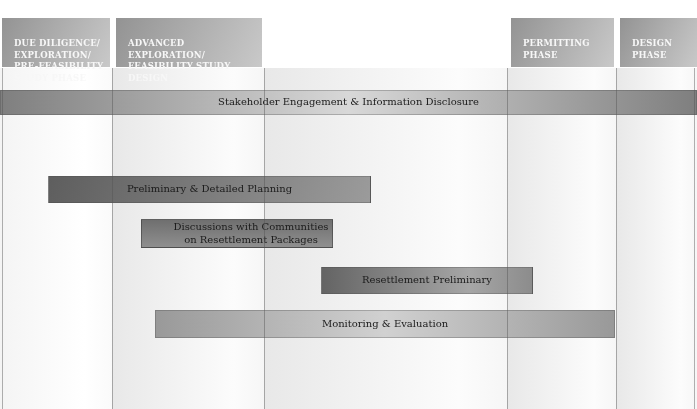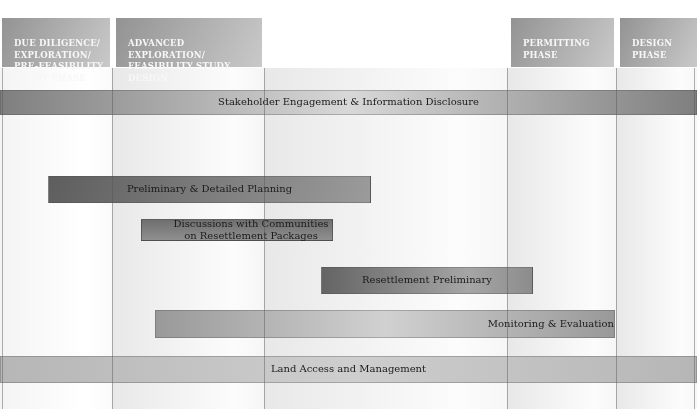--- a/index.html
+++ b/index.html
@@ -37,27 +37,27 @@
          text-align:center; font-size:10px; line-height:1.25;
          color:#1b1b1b; white-space:pre-line;
          border:1px solid rgba(70,70,70,0.30); }
   .bar-stakeholder { left:0;    top:90px;  width:697px; height:25px;
     background:linear-gradient(to right,#7f7f7f,#d8d8d8 50%,#7f7f7f); }
   .bar-env         { left:17px;  top:129px; width:255px; height:29px;
     background:linear-gradient(to bottom,#e7e7e7,#d9d9d9);
     border-color:rgba(120,120,120,0.25); }
   .bar-prelim      { left:10px;  top:176px; width:323px; height:27px;
     background:linear-gradient(110deg,#5e5e5e,#9b9b9b);margin-left:38px; }
-  .bar-disc        { left:141px; top:219px; width:192px; height:22px;
+  .bar-disc        { left:141px; top:219px; width:192px; height:29px;
     background:linear-gradient(to bottom,#6f6f6f,#8f8f8f);
     border-color:rgba(40,40,40,0.45);padding-left:28px; }
   .bar-resettle    { left:321px; top:267px; width:212px; height:27px;
     background:linear-gradient(to right,#646464,#a6a6a6 70%,#8c8c8c); }
   .bar-monitor     { left:155px; top:310px; width:460px; height:28px;
-    background:linear-gradient(to right,#999999,#d1d1d1 50%,#999999);justify-content:flex-end; }
+    background:linear-gradient(to right,#999999,#d1d1d1 50%,#999999); }
   .bar-land        { left:0;     top:356px; width:697px; height:27px;
     background:linear-gradient(to right,#b6b6b6,#cecece 50%,#b6b6b6); }
 
   
   .vline { position:absolute; top:68px; height:341px; width:1px;
            background:rgba(85,85,85,0.45); z-index:5; }
   .vl0 { left:2px; } .vl1 { left:112px; } .vl2 { left:264px; }
   .vl3 { left:507px; } .vl4 { left:616px; } .vl5 { left:694px; }
 </style>
 </head>
@@ -99,23 +99,20 @@
   <div class="bar bar-disc">
     <span>Discussions with Communities
 on Resettlement Packages</span>
   </div>
   <div class="bar bar-resettle">
     <span>Resettlement Preliminary</span>
   </div>
   <div class="bar bar-monitor">
     <span>Monitoring &amp; Evaluation</span>
   </div>
-  <div class="bar bar-land">
-    <span>Land Access and Management</span>
-  </div>
 
   <div class="vline vl0"></div>
   <div class="vline vl1"></div>
   <div class="vline vl2"></div>
   <div class="vline vl3"></div>
   <div class="vline vl4"></div>
   <div class="vline vl5"></div>
 
 </div>
 

